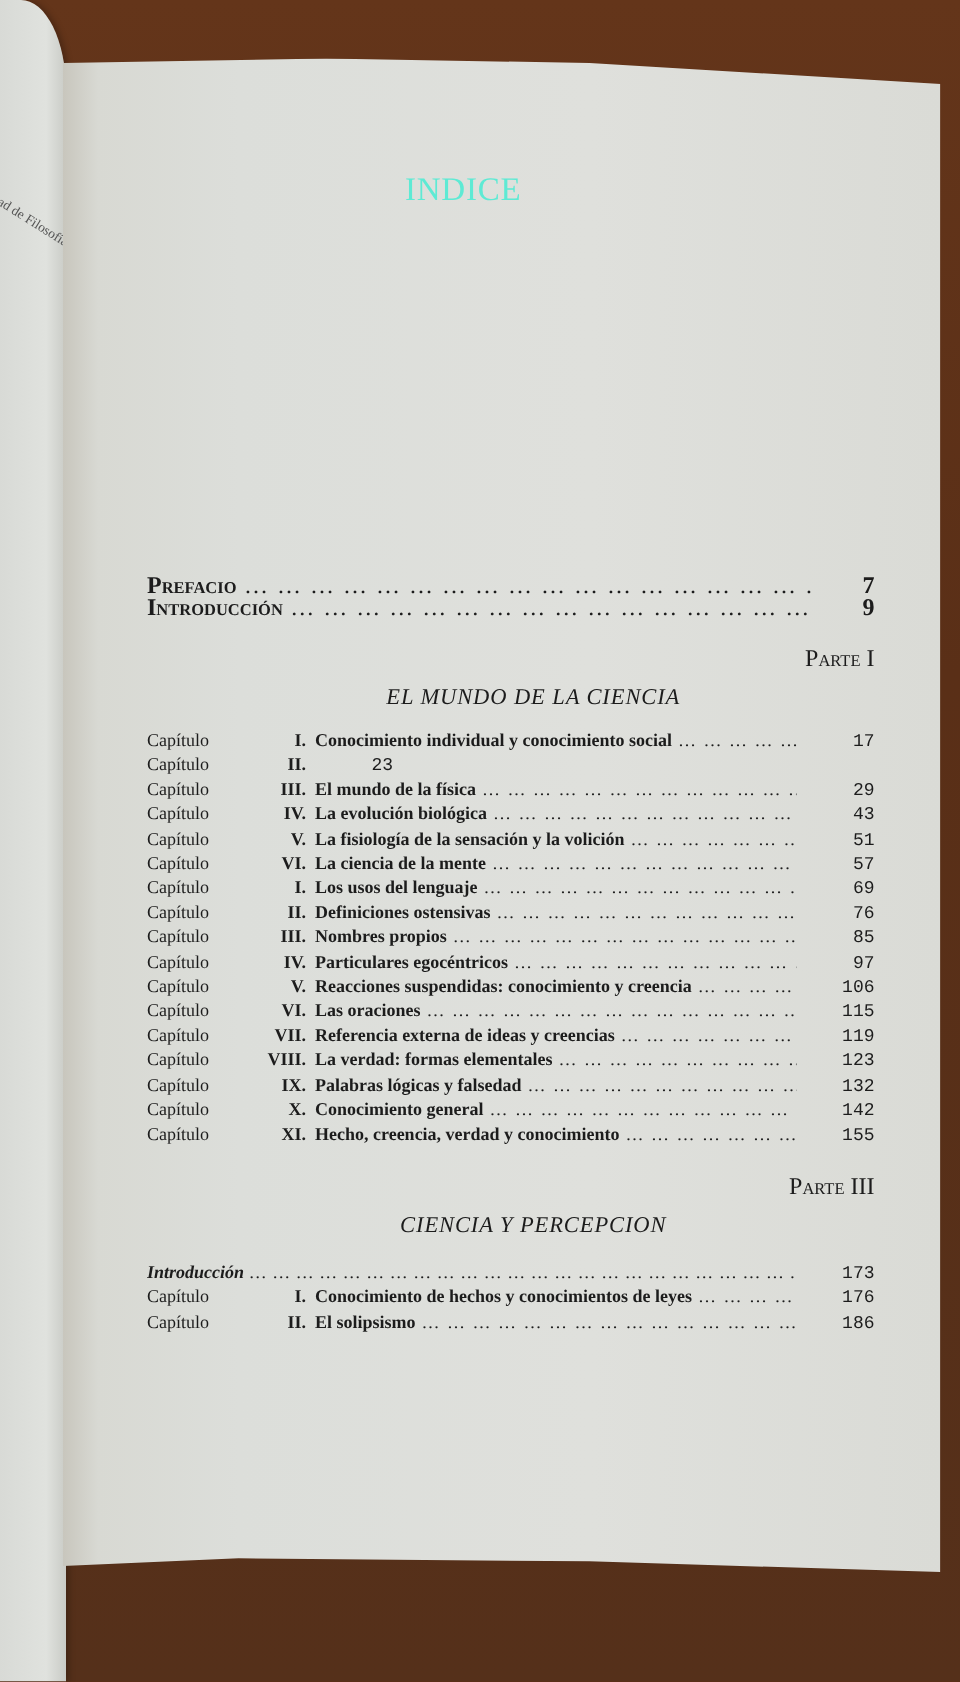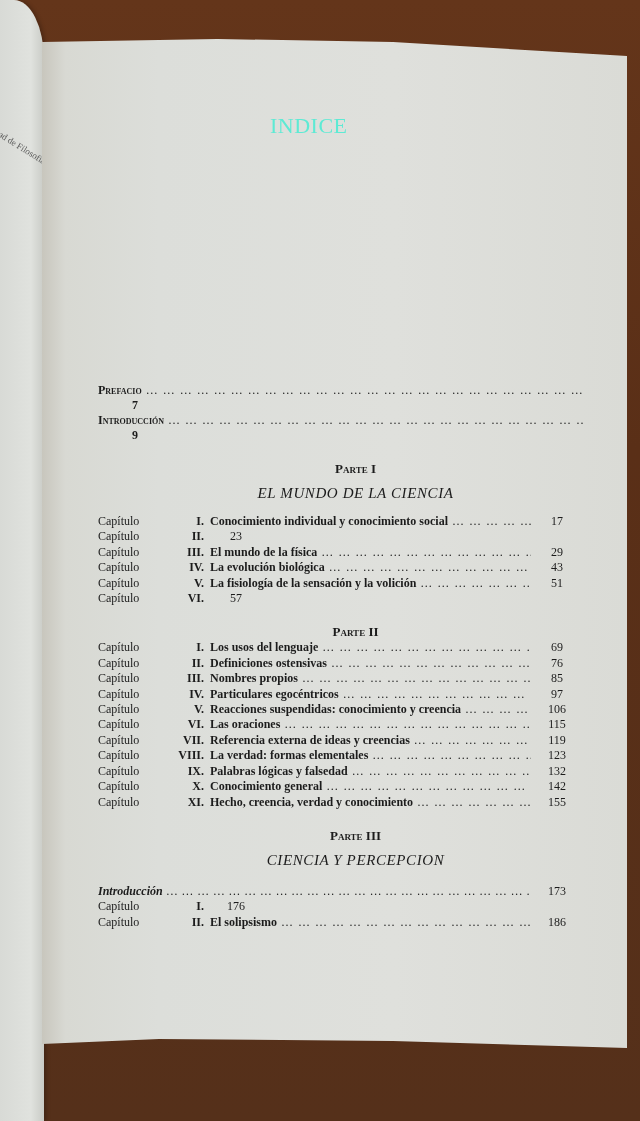--- a/index.html
+++ b/index.html
@@ -39,30 +39,30 @@
       display: flex; align-items: baseline; font-size: 12px; line-height: 15.4px;
       white-space: nowrap;
     }
     .row .cap { width: 58px; }
     .row .num { width: 48px; text-align: right; padding-right: 6px; font-weight: bold; }
     .row .ttl { flex: 1; overflow: hidden; font-weight: bold; }
     .row .ttl::after {
       content: " … … … … … … … … … … … … … … … … … … … … … … … … … … …";
       font-weight: normal; letter-spacing: 1px;
     }
-    .row .pg { width: 52px; text-align: center; }
-    .front { display: flex; font-size: 12px; line-height: 15px; white-space: nowrap; flex-direction: column; }
+    .row .pg { width: 52px; text-align: right; font-family: Liberation Mono, monospace; }
+    .front { display: flex; font-size: 16px; line-height: 15px; white-space: nowrap; }
     .front .ttl { flex: 1; overflow: hidden; font-variant: small-caps; font-weight: bold; }
     .front .ttl::after {
       content: " … … … … … … … … … … … … … … … … … … … … … … … … … … … … … …";
       font-weight: normal; letter-spacing: 1px;
     }
     .front .pg { width: 40px; text-align: right; font-weight: bold; }
     .part-label {
-      text-align: center; font-variant: small-caps; font-weight: bold; font-size: 13px;
+      text-align: right; font-variant: small-caps; font-weight: normal; font-size: 16px;
       margin-top: 18px; padding-left: 30px;
     }
     .part-title {
       text-align: center; font-style: italic; font-size: 15px; margin-top: 8px;
       margin-bottom: 12px; letter-spacing: 0.6px; padding-left: 30px;
     }
     .intro-row .ttl { font-style: italic; font-weight: bold; }
   </style>
 </head>
 <body>
@@ -116,24 +116,24 @@
     </div>
   <div class="row">
       <span class="cap">Capítulo</span>
       <span class="num">V.</span>
       <span class="ttl">La fisiología de la sensación y la volición</span>
       <span class="pg">51</span>
     </div>
   <div class="row">
       <span class="cap">Capítulo</span>
       <span class="num">VI.</span>
+      <span class="ttl">La ciencia de la mente</span>
       <span class="pg">57</span>
     </div>
 
-  <div class="part-label">Parte II</div>
 
   <div class="row">
       <span class="cap">Capítulo</span>
       <span class="num">I.</span>
       <span class="ttl">Los usos del lenguaje</span>
       <span class="pg">69</span>
     </div>
   <div class="row">
       <span class="cap">Capítulo</span>
       <span class="num">II.</span>
@@ -198,20 +198,21 @@
   <div class="part-label">Parte III</div>
   <div class="part-title" style="margin-bottom:15px;">CIENCIA Y PERCEPCION</div>
 
   <div class="row intro-row">
       <span class="ttl">Introducción</span>
       <span class="pg">173</span>
     </div>
   <div class="row">
       <span class="cap">Capítulo</span>
       <span class="num">I.</span>
+      <span class="ttl">Conocimiento de hechos y conocimientos de leyes</span>
       <span class="pg">176</span>
     </div>
   <div class="row">
       <span class="cap">Capítulo</span>
       <span class="num">II.</span>
       <span class="ttl">El solipsismo</span>
       <span class="pg">186</span>
     </div>
 </div>
 

